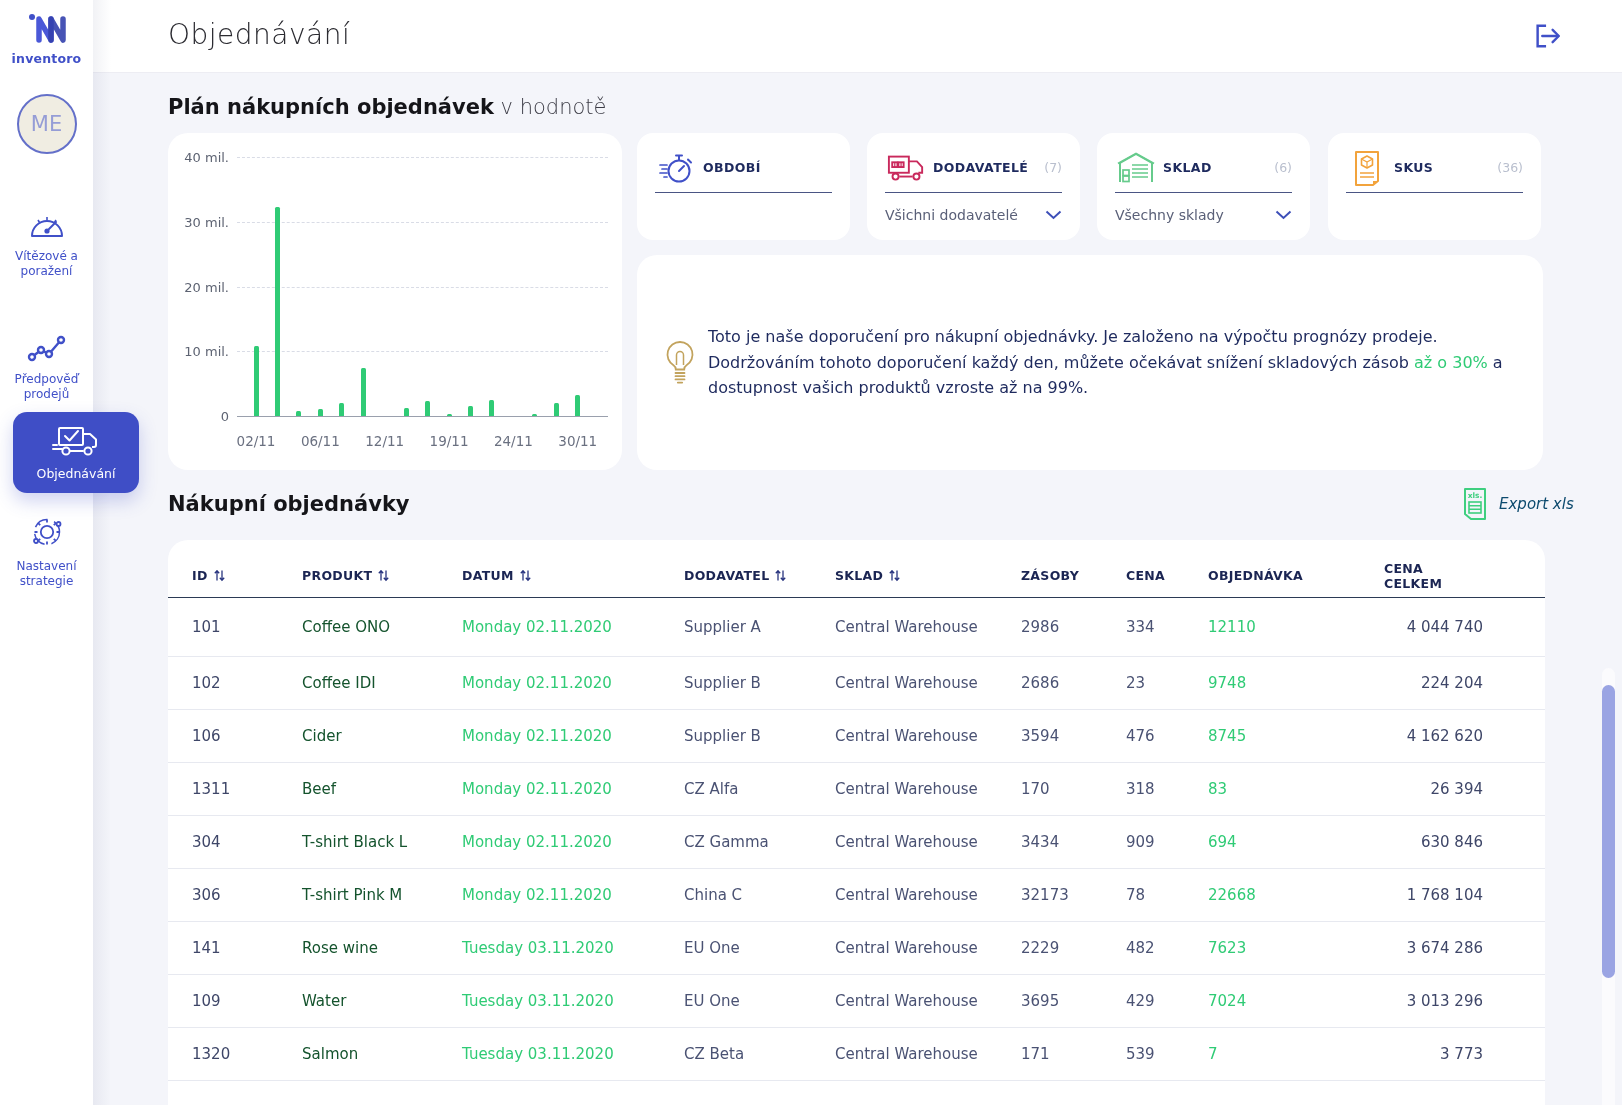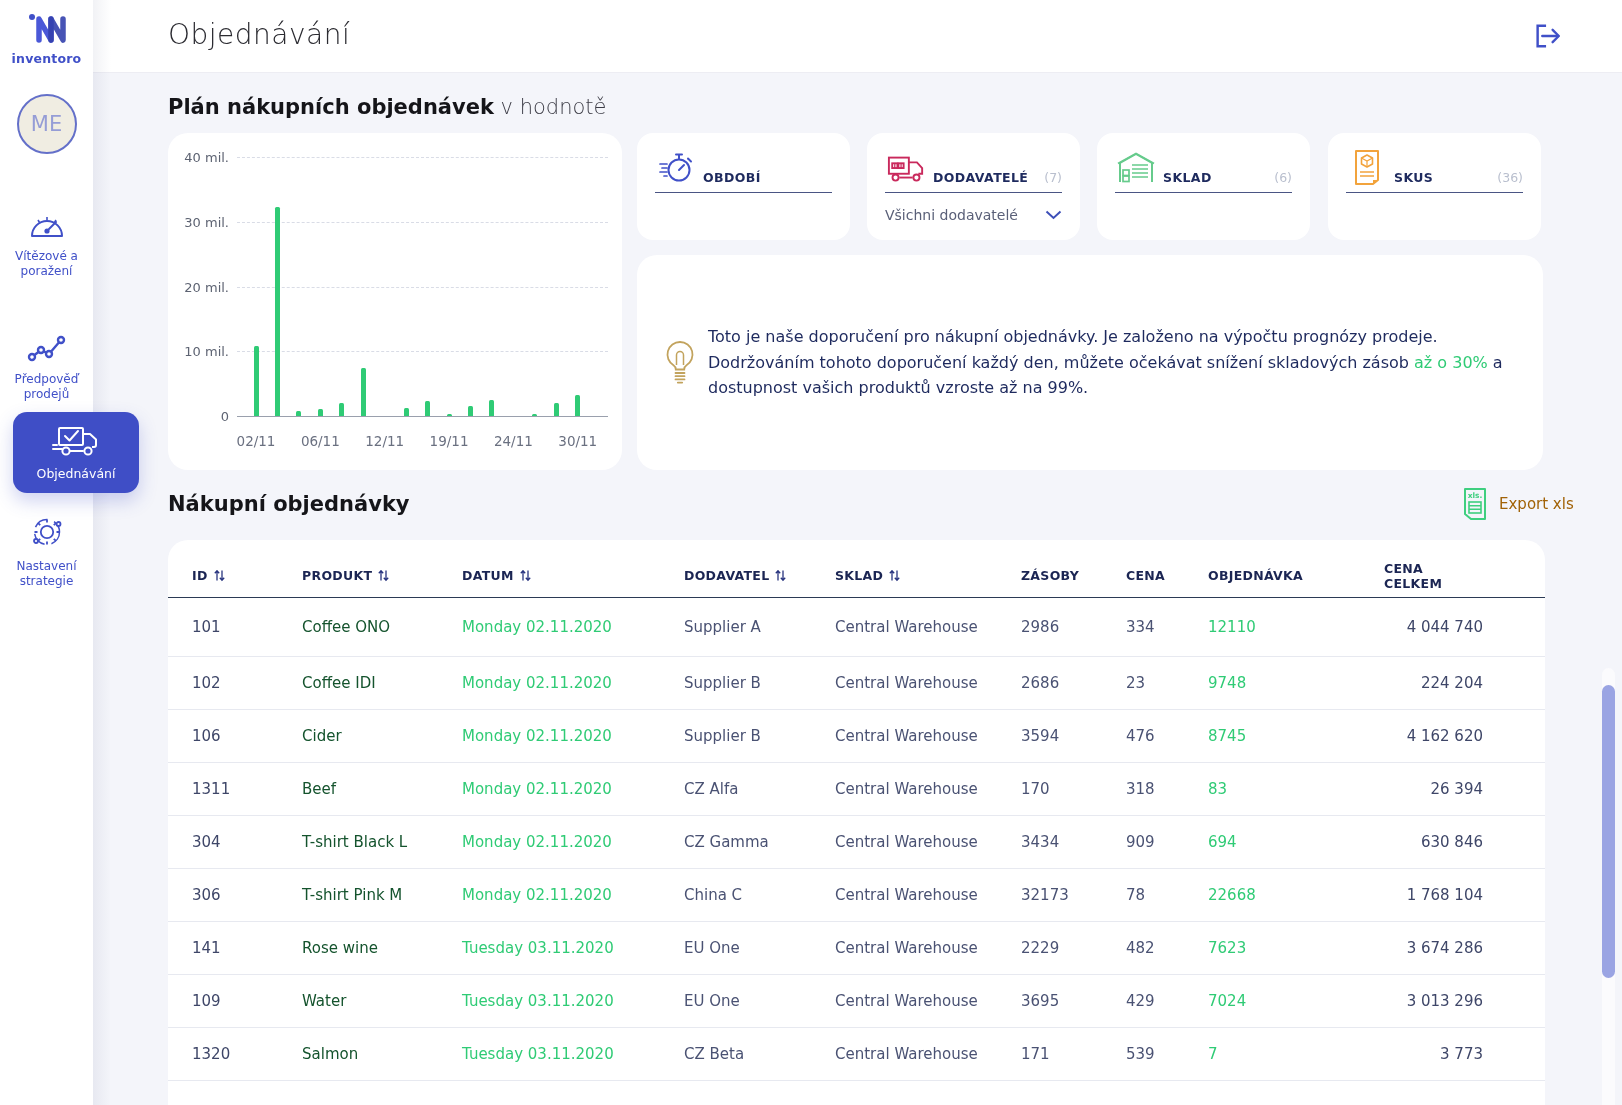--- a/index.html
+++ b/index.html
@@ -44,39 +44,39 @@
   .chart-card { left:75px; top:60px; width:454px; height:337px; }
   .gridline { position:absolute; left:69px; right:14px; border-top:1px dashed #d9dce6; }
   .gridline.zero { border-top:1px solid #9aa0ad; }
   .ytick { position:absolute; left:6px; width:55px; text-align:right; font-size:13px; color:#5d6372; transform:translateY(-50%); }
   .bar { position:absolute; width:5px; background:#2FCB75; border-radius:1.5px 1.5px 0 0; }
   .xtick { position:absolute; top:300px; width:44px; margin-left:-22px; text-align:center; font-size:13.5px; color:#6a7080; }
 
   
   .filter-card { top:60px; width:213px; height:107px; border-radius:16px; }
   .f0 { left:544px; } .f1 { left:774px; } .f2 { left:1004px; } .f3 { left:1235px; }
-  .filter-top { display:flex; align-items:flex-end; padding:17px 18px 0 20px; height:52px; }
+  .filter-top { display:flex; align-items:center; padding:17px 18px 0 20px; height:52px; }
   .filter-icon { width:38px; display:flex; justify-content:center; }
   .filter-title { font-size:12.5px; font-weight:700; color:#1e2a5e; letter-spacing:0.4px; margin-left:8px; }
   .filter-count { margin-left:auto; font-size:12.5px; color:#b9bfce; }
   .filter-divider { border-top:1px solid #4a5584; margin:7px 18px 0; }
   .filter-select { display:flex; align-items:center; padding:0 18px; height:44px; cursor:pointer; }
   .filter-value { font-size:14px; color:#5a6078; }
   .filter-select .chev { margin-left:auto; }
 
   
   .rec-card { left:544px; top:182px; width:906px; height:215px; }
   .rec-inner { display:flex; align-items:center; height:100%; padding:0 40px 0 26px; }
   .rec-icon { flex:0 0 45px; }
   .rec-text { font-size:16px; line-height:1.62; color:#1e2a5e; }
   .rec-text .hl { color:#2FCB75; }
 
   
   .export { position:absolute; left:1368px; top:414px; display:flex; align-items:center; cursor:pointer; }
-  .export-label { color:#a16207; font-size:15px; margin-left:10px; }
+  .export-label { color:#0c4a6e; font-size:15px; margin-left:10px;font-style:italic; }
 
   
   .table-card { left:75px; top:467px; width:1377px; height:565px; border-radius:20px 20px 0 0; overflow:hidden; }
   .thead, .trow { display:grid;
     grid-template-columns:110px 160px 222px 151px 186px 105px 82px 176px 1fr;
     padding:0 62px 0 24px; align-items:center; }
   .thead { height:58px; padding-top:14px; border-bottom:1px solid #2b3a55; }
   .th { font-size:12.5px; font-weight:700; color:#1b2553; letter-spacing:0.3px; display:flex; align-items:center; gap:6px; }
   .th.sortable { cursor:pointer; }
   .trow { height:53px; border-bottom:1px solid #e7e9f0; font-size:15px; color:#4a5273; }
@@ -268,20 +268,28 @@
           <path d="M1 12.5 L19 2.5 L37 12.5" stroke-linejoin="round"></path>
           <path d="M15 14 h16 M15 18 h16 M15 22 h16 M15 26 h16" stroke-width="1.7"></path>
           <rect x="6" y="19" width="6" height="5.5" stroke-width="1.7"></rect>
           <rect x="6" y="25" width="6" height="5.5" stroke-width="1.7"></rect>
         </svg>
       </span>
       <span class="filter-title">SKLAD</span>
       <span class="filter-count">(6)</span>
     </div>
     <div class="filter-divider"></div>
+    <div class="filter-select">
+      <span class="filter-value">Všechny sklady</span>
+      <span class="chev">
+        <svg width="17" height="10" viewBox="0 0 17 10" stroke="#3D4FB8" fill="none" stroke-width="2">
+            <path d="M1.5 1.5 L8.5 8 L15.5 1.5"></path>
+          </svg>
+      </span>
+    </div>
   </div>
 
   <div class="card filter-card f3">
     <div class="filter-top">
       <span class="filter-icon">
         <svg width="28" height="36" viewBox="0 0 28 36" stroke="#F2A33C" fill="none" stroke-width="2">
           <path d="M3 2 h22 v29 l-5 4 H3 z" stroke-linejoin="round"></path>
           <path d="M14 6 l5.5 3 v6 l-5.5 3 -5.5-3 V9 z" stroke-width="1.6" stroke-linejoin="round"></path>
           <path d="M8.5 9 L14 12 L19.5 9 M14 12 v6" stroke-width="1.2"></path>
           <path d="M7 23 h14 M7 27 h14" stroke-width="1.7"></path>

